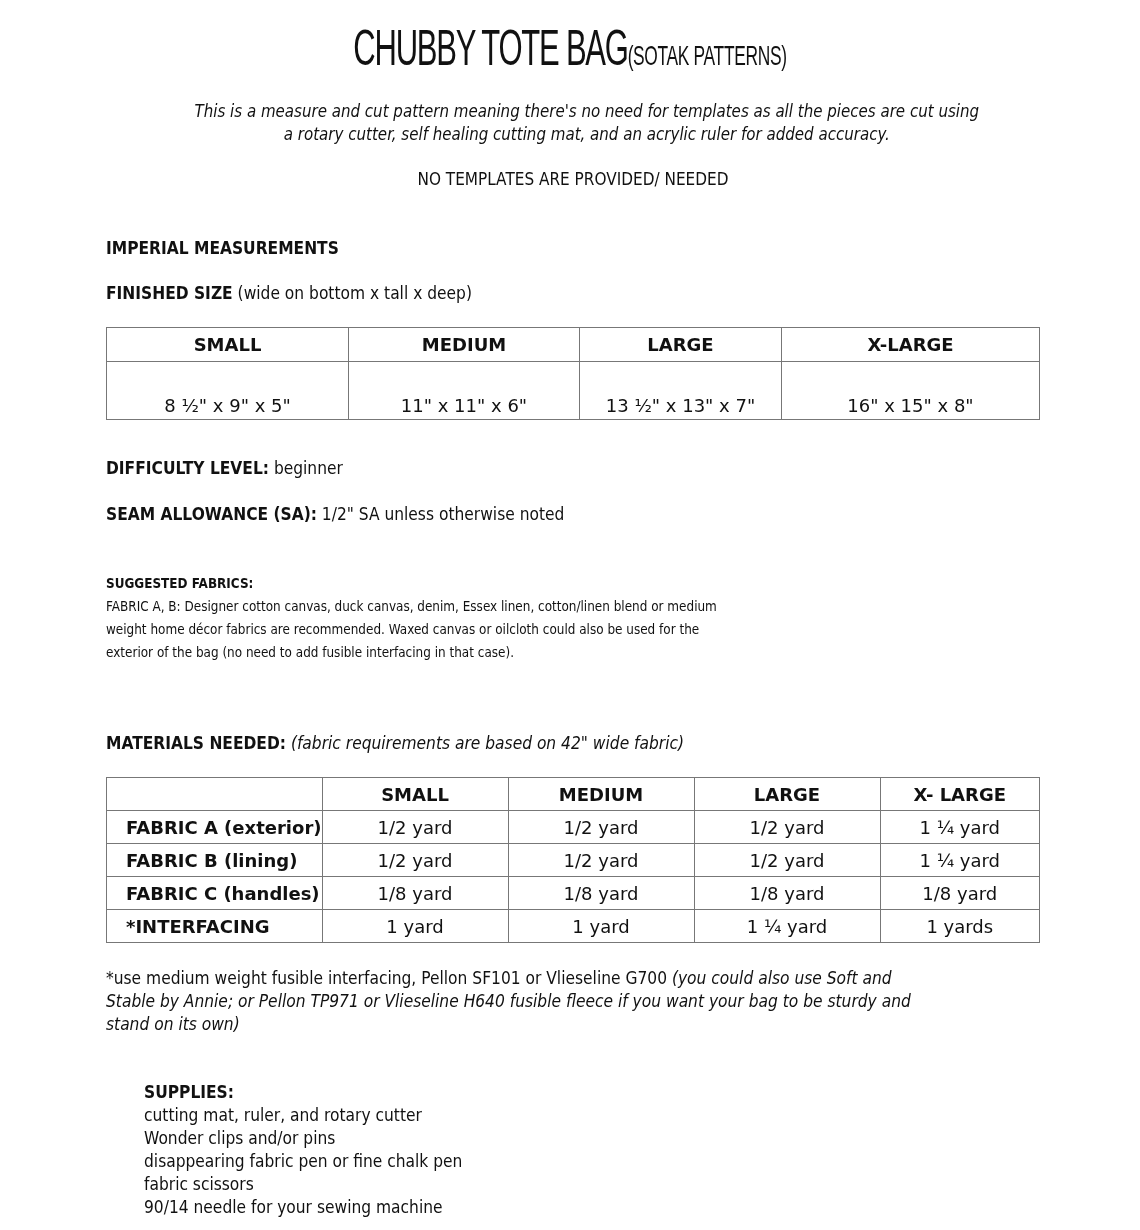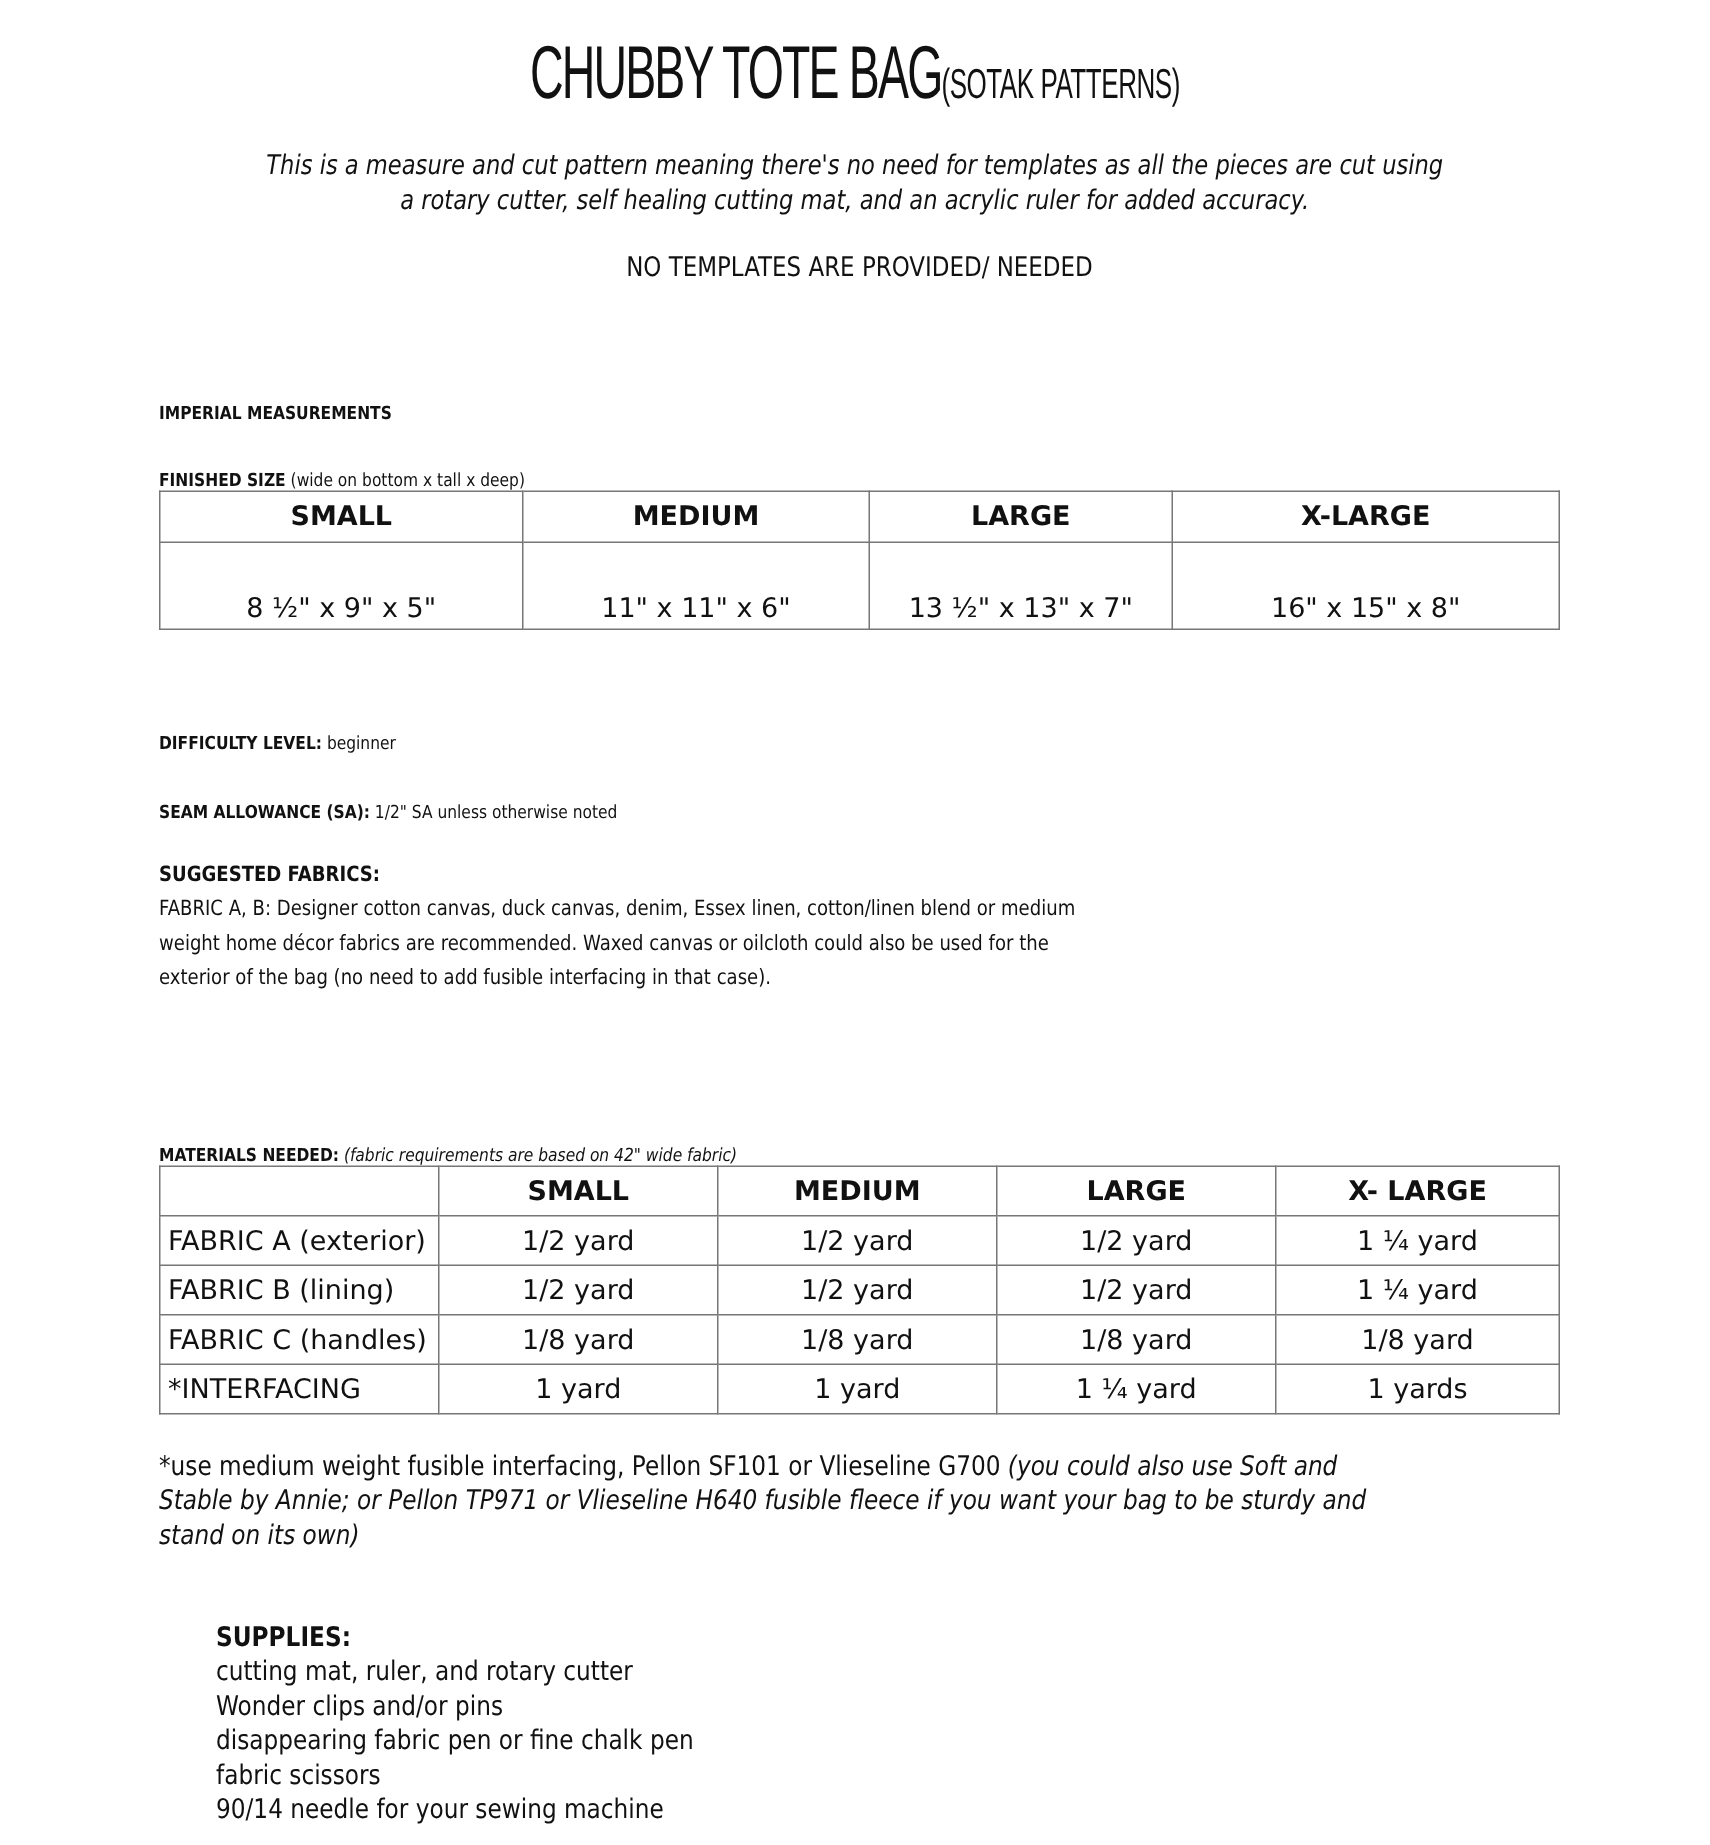--- a/index.html
+++ b/index.html
@@ -12,52 +12,52 @@
     .title {
       left: 0; width: 1140px; top: 18px; text-align: center;
       font-family: "Liberation Sans", sans-serif;
       font-size: 50px; line-height: 60px; letter-spacing: -2px;
       transform: scaleX(0.62); transform-origin: 570px 0;
       color: #111;
       white-space: nowrap;
     }
     .title .sub { font-size: 28px; letter-spacing: -0.5px; text-transform: uppercase; }
     .intro {
-      left: 100px; width: 940px; top: 99px; text-align: center;
+      left: 117px; width: 940px; top: 99px; text-align: center;
       font-style: italic; font-size: 18px; line-height: 23px;
       font-family: "DejaVu Sans Condensed", "DejaVu Sans", sans-serif;
     }
     .intro span { display: inline-block; transform: scaleX(0.93); transform-origin: center; }
     .notemplates {
       left: 0; width: 1146px; top: 167px; text-align: center;
       font-size: 18px; line-height: 23px;
     }
     .notemplates span { display: inline-block; transform: scaleX(0.85); }
-    .txt { font-size: 12px; line-height: 23px; white-space: nowrap; margin-top: 28px; }
+    .txt { font-size: 18px; line-height: 23px; white-space: nowrap; }
     .bold { font-weight: bold; }
     .cond85 { display: inline-block; transform: scaleX(0.86); transform-origin: left center; }
 
     table.size-table {
       position: absolute; left: 106px; top: 327px; width: 934px;
       border-collapse: collapse; font-size: 18px;
     }
     table.size-table td {
       border: 1.5px solid #777; text-align: center; padding: 0;
     }
     table.size-table tr.head td { height: 33px; font-weight: bold; }
     table.size-table tr.vals td { height: 54px; vertical-align: bottom; padding-bottom: 3px; }
 
     table.mat-table {
       position: absolute; left: 106px; top: 777px; width: 934px;
       border-collapse: collapse; font-size: 18px;
     }
     table.mat-table td {
       border: 1.5px solid #777; text-align: center; height: 32px; padding: 0;
     }
-    table.mat-table td.rowlabel { text-align: left; padding-left: 5px; font-weight: normal; white-space: nowrap; }
+    table.mat-table td.rowlabel { text-align: left; padding-left: 19px; font-weight: bold; white-space: nowrap; }
     table.mat-table tr.head td { font-weight: bold; }
 
     .fabric-text { left: 106px; top: 572px; font-size: 14px; line-height: 23px; }
     .fabric-text div { white-space: nowrap; }
     .footnote { left: 106px; top: 966px; font-size: 18px; line-height: 23px; width: 940px; }
     .footnote div { white-space: nowrap; }
     .supplies { left: 106px; top: 1080px; font-size: 18px; line-height: 23px; margin-left: 38px; }
   </style>
 </head>
 <body>

